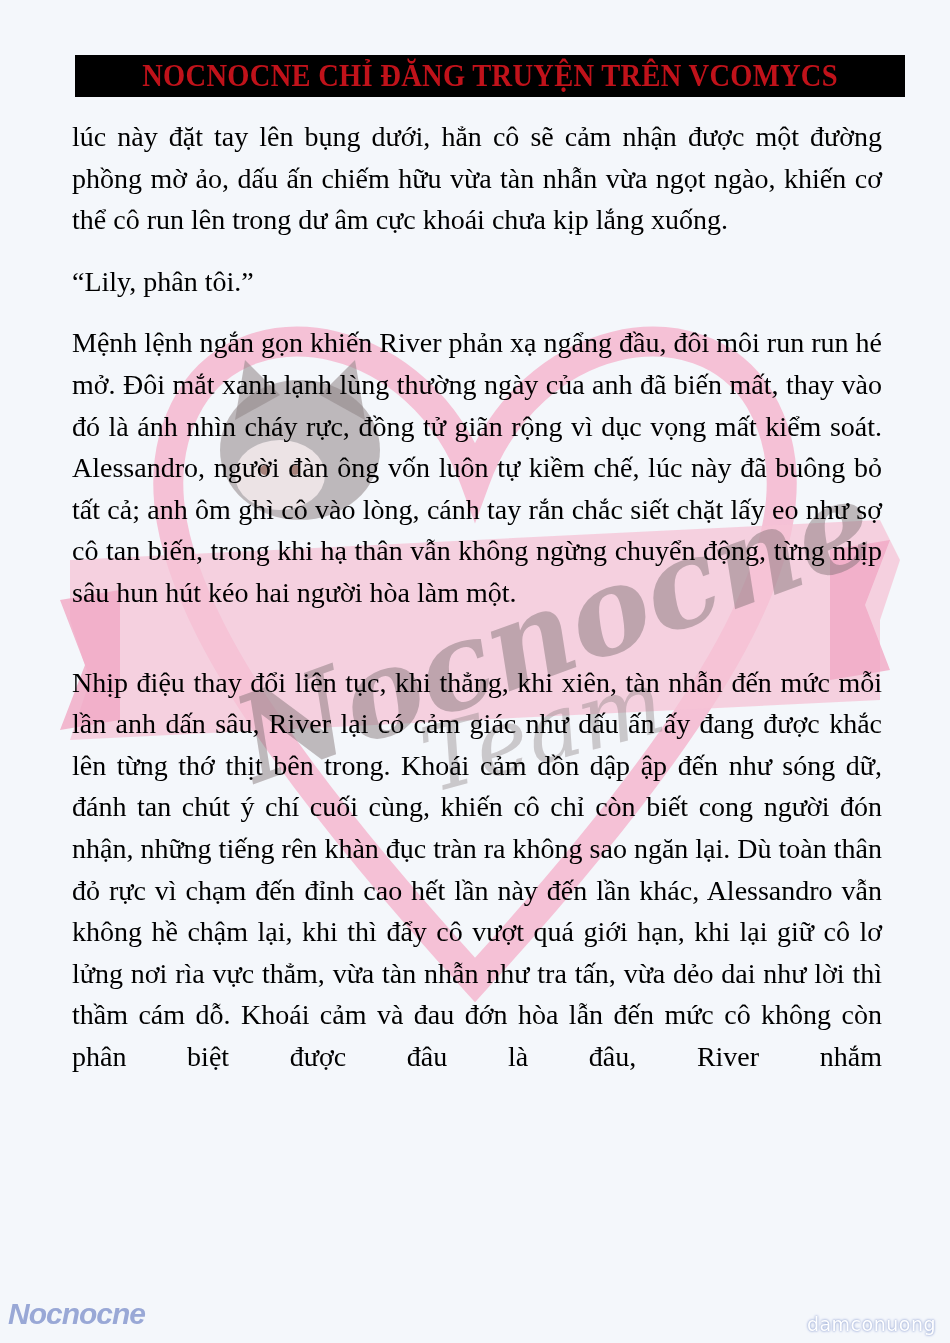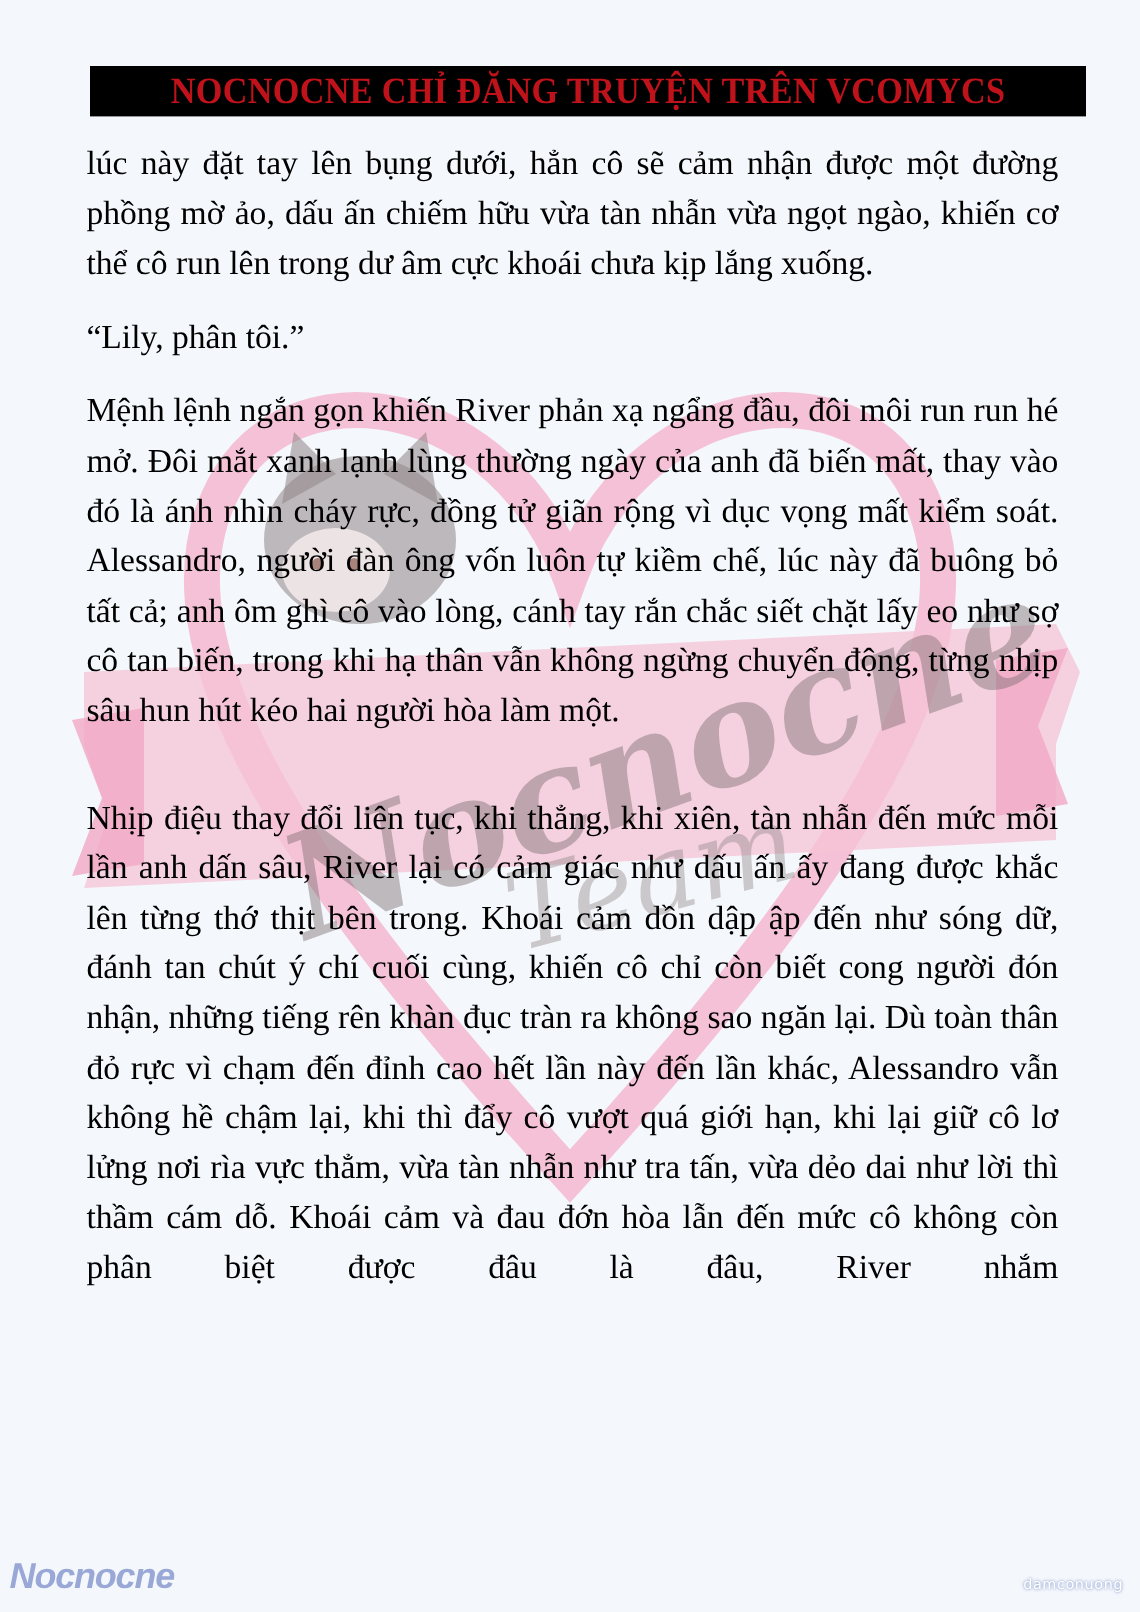--- a/index.html
+++ b/index.html
@@ -28,21 +28,21 @@
     .para { margin: 0 0 20px 0; text-align: justify; text-align-last: left; }
     .para.last { text-align-last: justify; margin-top: 48px; }
     .footer-logo {
       position: absolute; left: 8px; top: 1297px;
       font-family: "Liberation Sans", "DejaVu Sans", sans-serif;
       font-style: italic; font-weight: bold; font-size: 30px; color: #8a9bd0;
       letter-spacing: -1px; opacity: 0.85;
     }
     .footer-credit {
       position: absolute; right: 14px; top: 1313px;
-      font-family: "DejaVu Sans", sans-serif; font-size: 12px; color: #ffffff;
+      font-family: "DejaVu Sans", sans-serif; font-size: 19px; color: #ffffff;
       text-shadow: 0 0 2px #9aaad6, 0 0 3px #9aaad6;
       letter-spacing: 0.5px;
     }
   </style>
 </head>
 <body>
 
 <div class="page">
 
   <svg class="watermark" viewBox="0 0 950 1343">

